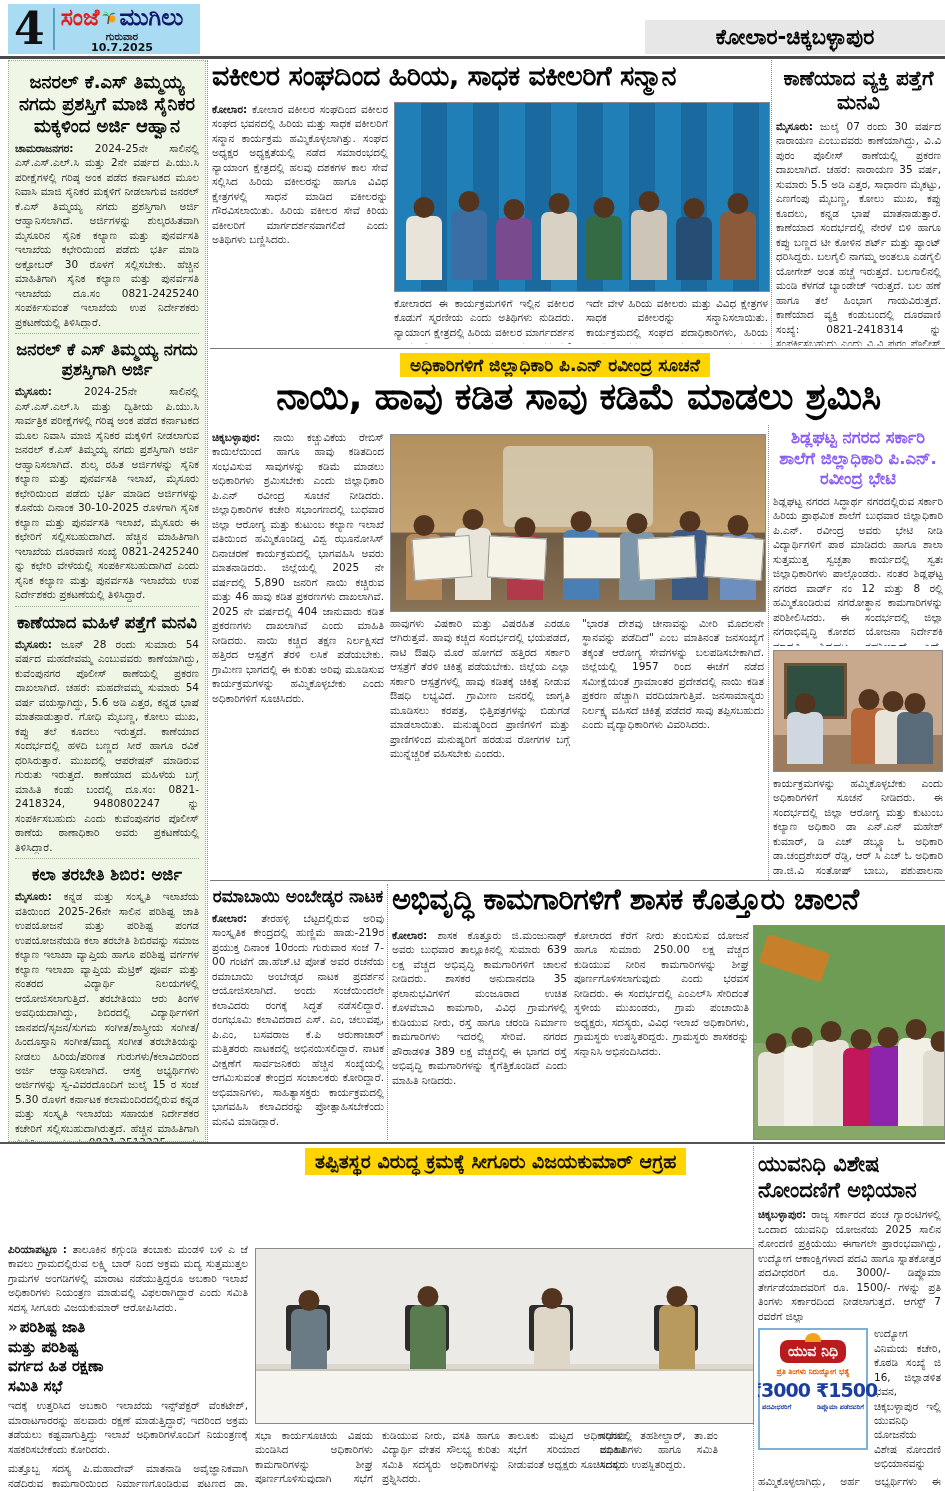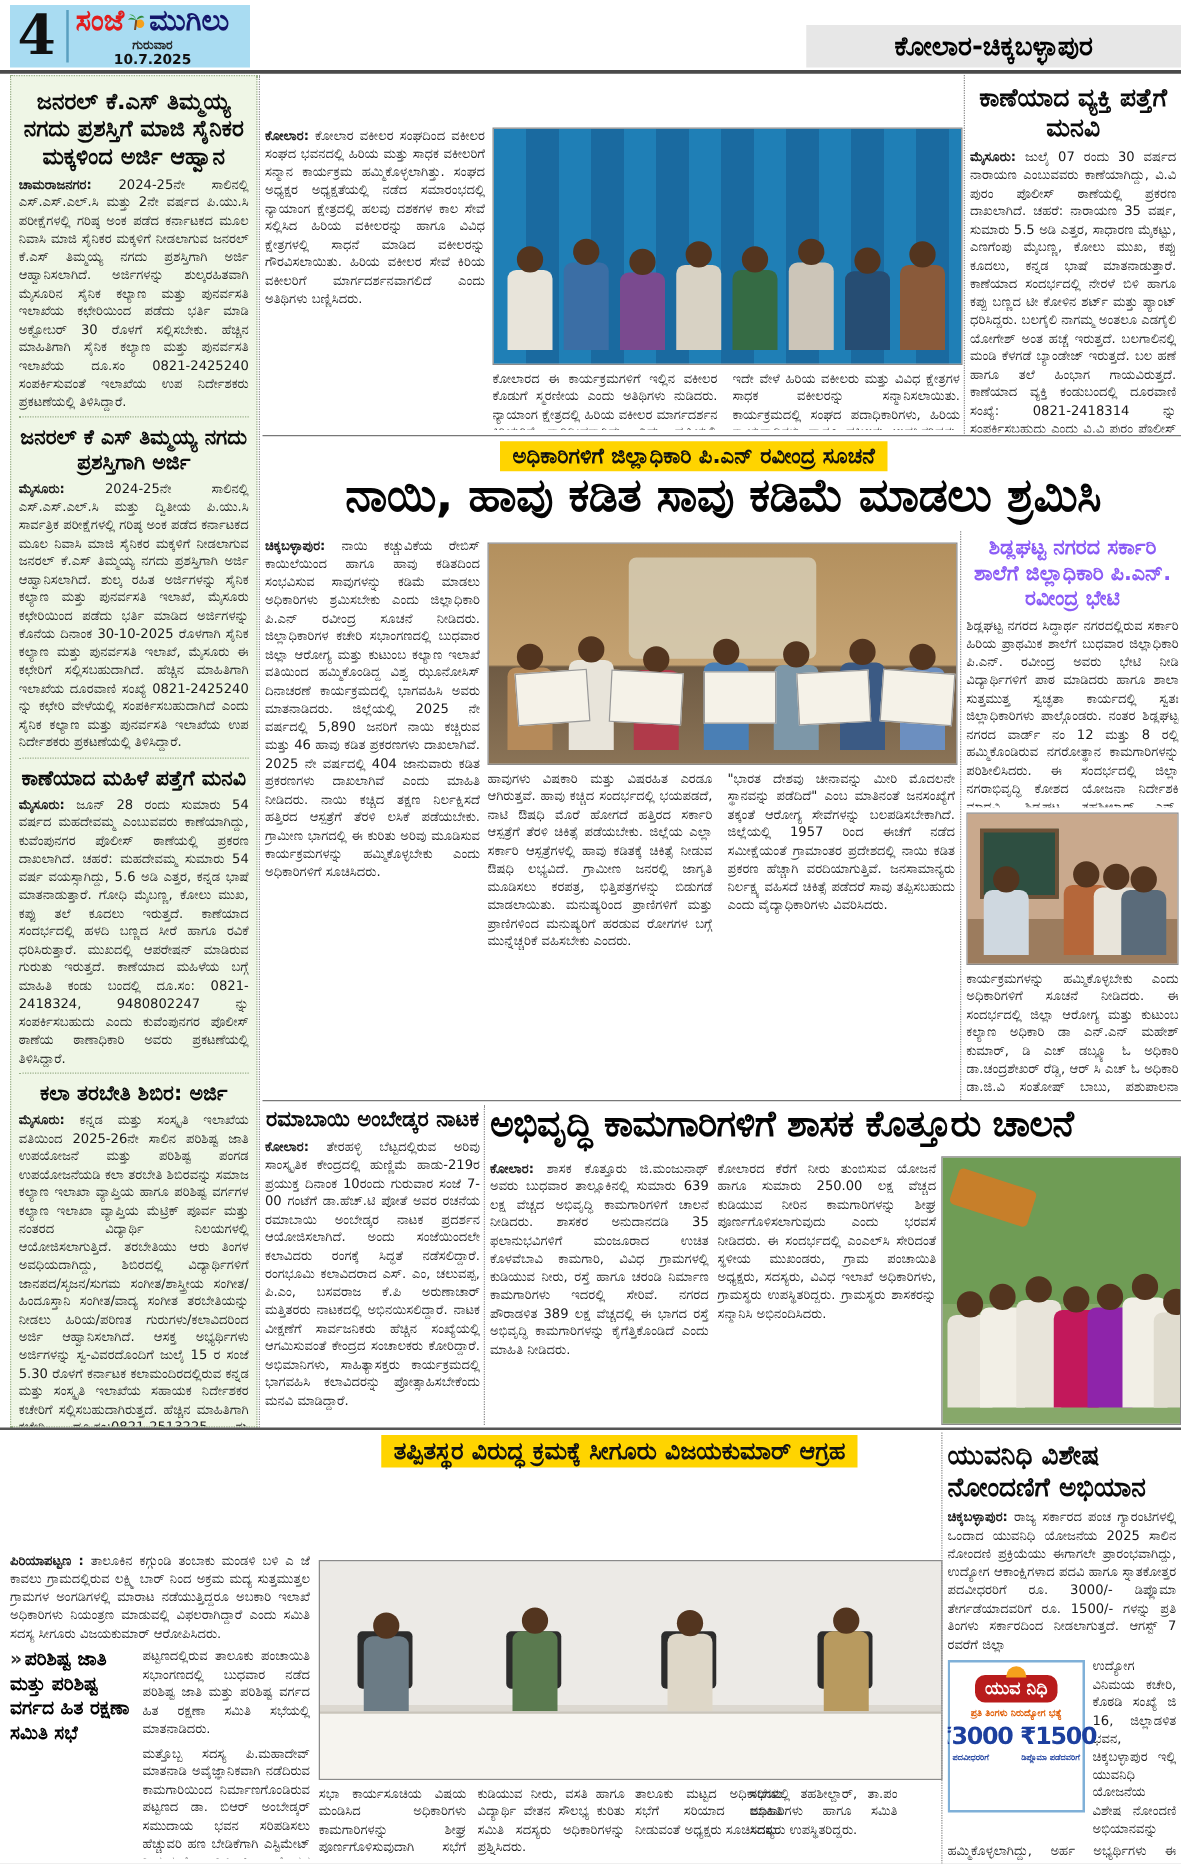--- a/index.html
+++ b/index.html
@@ -123,20 +123,21 @@
     </div>
     <div class="art">
       <div class="lhead small">ಕಲಾ ತರಬೇತಿ ಶಿಬಿರ: ಅರ್ಜಿ</div>
       <p class="body"><b class="dl">ಮೈಸೂರು:</b>
         <span>ಕನ್ನಡ ಮತ್ತು ಸಂಸ್ಕೃತಿ ಇಲಾಖೆಯ ವತಿಯಿಂದ 2025-26ನೇ ಸಾಲಿನ ಪರಿಶಿಷ್ಟ ಜಾತಿ ಉಪಯೋಜನೆ ಮತ್ತು ಪರಿಶಿಷ್ಟ ಪಂಗಡ ಉಪಯೋಜನೆಯಡಿ ಕಲಾ ತರಬೇತಿ ಶಿಬಿರವನ್ನು ಸಮಾಜ ಕಲ್ಯಾಣ ಇಲಾಖಾ ವ್ಯಾಪ್ತಿಯ ಹಾಗೂ ಪರಿಶಿಷ್ಟ ವರ್ಗಗಳ ಕಲ್ಯಾಣ ಇಲಾಖಾ ವ್ಯಾಪ್ತಿಯ ಮೆಟ್ರಿಕ್ ಪೂರ್ವ ಮತ್ತು ನಂತರದ ವಿದ್ಯಾರ್ಥಿ ನಿಲಯಗಳಲ್ಲಿ ಆಯೋಜಿಸಲಾಗುತ್ತಿದೆ. ತರಬೇತಿಯು ಆರು ತಿಂಗಳ ಅವಧಿಯದಾಗಿದ್ದು, ಶಿಬಿರದಲ್ಲಿ ವಿದ್ಯಾರ್ಥಿಗಳಿಗೆ ಜಾನಪದ/ಸೃಜನ/ಸುಗಮ ಸಂಗೀತ/ಶಾಸ್ತ್ರೀಯ ಸಂಗೀತ/ಹಿಂದೂಸ್ತಾನಿ ಸಂಗೀತ/ವಾದ್ಯ ಸಂಗೀತ ತರಬೇತಿಯನ್ನು ನೀಡಲು ಹಿರಿಯ/ಪರಿಣತ ಗುರುಗಳು/ಕಲಾವಿದರಿಂದ ಅರ್ಜಿ ಆಹ್ವಾನಿಸಲಾಗಿದೆ. ಆಸಕ್ತ ಅಭ್ಯರ್ಥಿಗಳು ಅರ್ಜಿಗಳನ್ನು ಸ್ವ-ವಿವರದೊಂದಿಗೆ ಜುಲೈ 15 ರ ಸಂಜೆ 5.30 ರೊಳಗೆ ಕರ್ನಾಟಕ ಕಲಾಮಂದಿರದಲ್ಲಿರುವ ಕನ್ನಡ ಮತ್ತು ಸಂಸ್ಕೃತಿ ಇಲಾಖೆಯ ಸಹಾಯಕ ನಿರ್ದೇಶಕರ ಕಚೇರಿಗೆ ಸಲ್ಲಿಸಬಹುದಾಗಿರುತ್ತದೆ. ಹೆಚ್ಚಿನ ಮಾಹಿತಿಗಾಗಿ ಕಚೇರಿ ದೂ.ಸಂ:0821-2513225 ನ್ನು ಸಂಪರ್ಕಿಸಬಹುದು ಎಂದು ಕನ್ನಡ ಮತ್ತು ಸಂಸ್ಕೃತಿ ಇಲಾಖೆಯ ಸಹಾಯಕ ನಿರ್ದೇಶಕರಾದ ಡಾ. ಎಂ.ಡಿ.ಸುದರ್ಶನ್ ಅವರು ಪ್ರಕಟಣೆಯಲ್ಲಿ ತಿಳಿಸಿದ್ದಾರೆ.</span></p>
     </div>
 
   </div>
   <div class="vsep" style="left:207px;top:60px;height:1082px;"></div>
 
+  <div class="headline" style="left:212px;top:62px;width:556px;font-size:27px;">ವಕೀಲರ ಸಂಘದಿಂದ ಹಿರಿಯ, ಸಾಧಕ ವಕೀಲರಿಗೆ ಸನ್ಮಾನ</div>
   <div class="col-abs" style="left:212px;top:102px;width:176px;height:240px;">
     <p class="body"><b class="dl">ಕೋಲಾರ:</b>
       <span>ಕೋಲಾರ ವಕೀಲರ ಸಂಘದಿಂದ ವಕೀಲರ ಸಂಘದ ಭವನದಲ್ಲಿ ಹಿರಿಯ ಮತ್ತು ಸಾಧಕ ವಕೀಲರಿಗೆ ಸನ್ಮಾನ ಕಾರ್ಯಕ್ರಮ ಹಮ್ಮಿಕೊಳ್ಳಲಾಗಿತ್ತು. ಸಂಘದ ಅಧ್ಯಕ್ಷರ ಅಧ್ಯಕ್ಷತೆಯಲ್ಲಿ ನಡೆದ ಸಮಾರಂಭದಲ್ಲಿ ನ್ಯಾಯಾಂಗ ಕ್ಷೇತ್ರದಲ್ಲಿ ಹಲವು ದಶಕಗಳ ಕಾಲ ಸೇವೆ ಸಲ್ಲಿಸಿದ ಹಿರಿಯ ವಕೀಲರನ್ನು ಹಾಗೂ ವಿವಿಧ ಕ್ಷೇತ್ರಗಳಲ್ಲಿ ಸಾಧನೆ ಮಾಡಿದ ವಕೀಲರನ್ನು ಗೌರವಿಸಲಾಯಿತು. ಹಿರಿಯ ವಕೀಲರ ಸೇವೆ ಕಿರಿಯ ವಕೀಲರಿಗೆ ಮಾರ್ಗದರ್ಶನವಾಗಲಿದೆ ಎಂದು ಅತಿಥಿಗಳು ಬಣ್ಣಿಸಿದರು.</span></p>
   </div>
   <div class="photo ph-lawyers" style="left:394px;top:102px;width:374px;height:188px;">
     <i class="fig" style="--x:3%;--c:#e8e4da;--h:64px;"></i>
     <i class="fig" style="--x:15%;--c:#3b6ea5;--h:70px;"></i>
     <i class="fig" style="--x:27%;--c:#7a4a8f;--h:62px;"></i>
     <i class="fig" style="--x:39%;--c:#d8d2c4;--h:68px;"></i>
     <i class="fig" style="--x:51%;--c:#356b44;--h:64px;"></i>
@@ -231,21 +232,21 @@
   <div class="hr hr-dark" style="left:0px;top:1142px;width:945px;"></div>
 
   <div class="kicker" style="left:305px;top:1148px;font-size:19px;">ತಪ್ಪಿತಸ್ಥರ ವಿರುದ್ಧ ಕ್ರಮಕ್ಕೆ ಸೀಗೂರು ವಿಜಯಕುಮಾರ್ ಆಗ್ರಹ</div>
 
   <div class="col-abs" style="left:8px;top:1242px;width:240px;height:245px;">
     <p class="body"><b class="dl">ಪಿರಿಯಾಪಟ್ಟಣ :</b>
       <span>ತಾಲೂಕಿನ ಕಗ್ಗುಂಡಿ ತಂಬಾಕು ಮಂಡಳಿ ಬಳಿ ಎ ಜೆ ಕಾವಲು ಗ್ರಾಮದಲ್ಲಿರುವ ಲಕ್ಷ್ಮಿ ಬಾರ್ ನಿಂದ ಅಕ್ರಮ ಮದ್ಯ ಸುತ್ತಮುತ್ತಲ ಗ್ರಾಮಗಳ ಅಂಗಡಿಗಳಲ್ಲಿ ಮಾರಾಟ ನಡೆಯುತ್ತಿದ್ದರೂ ಅಬಕಾರಿ ಇಲಾಖೆ ಅಧಿಕಾರಿಗಳು ನಿಯಂತ್ರಣ ಮಾಡುವಲ್ಲಿ ವಿಫಲರಾಗಿದ್ದಾರೆ ಎಂದು ಸಮಿತಿ ಸದಸ್ಯ ಸೀಗೂರು ವಿಜಯಕುಮಾರ್ ಆರೋಪಿಸಿದರು.</span></p>
     <div class="pull">
       <span class="mk">»</span><span>ಪರಿಶಿಷ್ಟ ಜಾತಿ ಮತ್ತು ಪರಿಶಿಷ್ಟ ವರ್ಗದ ಹಿತ ರಕ್ಷಣಾ ಸಮಿತಿ ಸಭೆ</span>
     </div>
-    <p class="body" style="margin-top:4px;">ಪಟ್ಟಣದಲ್ಲಿರುವ ತಾಲೂಕು ಪಂಚಾಯಿತಿ ಸಭಾಂಗಣದಲ್ಲಿ ಬುಧವಾರ ನಡೆದ ಪರಿಶಿಷ್ಟ ಜಾತಿ ಮತ್ತು ಪರಿಶಿಷ್ಟ ವರ್ಗದ ಹಿತ ರಕ್ಷಣಾ ಸಮಿತಿ ಸಭೆಯಲ್ಲಿ ಮಾತನಾಡಿದರು.</p>
+    <p class="body" style="clear:both;margin-top:5px;">ಇದಕ್ಕೆ ಉತ್ತರಿಸಿದ ಅಬಕಾರಿ ಇಲಾಖೆಯ ಇನ್ಸ್‌ಪೆಕ್ಟರ್ ವೆಂಕಟೇಶ್, ಮಾರಾಟಗಾರರನ್ನು ಹಲವಾರು ರಕ್ಷಣೆ ಮಾಡುತ್ತಿದ್ದಾರೆ; ಇದರಿಂದ ಅಕ್ರಮ ತಡೆಯಲು ಕಷ್ಟವಾಗುತ್ತಿದ್ದು ಇಲಾಖೆ ಅಧಿಕಾರಿಗಳೊಂದಿಗೆ ನಿಯಂತ್ರಣಕ್ಕೆ ಸಹಕರಿಸಬೇಕೆಂದು ಕೋರಿದರು.</p>
     <p class="body" style="margin-top:5px;">ಮತ್ತೊಬ್ಬ ಸದಸ್ಯ ಪಿ.ಮಹಾದೇವ್ ಮಾತನಾಡಿ ಅವೈಜ್ಞಾನಿಕವಾಗಿ ನಡೆದಿರುವ ಕಾಮಗಾರಿಯಿಂದ ನಿರ್ಮಾಣಗೊಂಡಿರುವ ಪಟ್ಟಣದ ಡಾ. ಬಿಆರ್ ಅಂಬೇಡ್ಕರ್ ಸಮುದಾಯ ಭವನ ಸರಿಪಡಿಸಲು ಹೆಚ್ಚುವರಿ ಹಣ ಬೇಡಿಕೆಗಾಗಿ ಎಸ್ಟಿಮೇಟ್ ನೀಡುವಂತೆ ನಿರ್ಮಿತಿ ಕೇಂದ್ರದ ಇಂಜಿನಿಯರ್ ರವರಿಗೆ ಅನೇಕ ಬಾರಿ ಹೇಳಿದರು.</p>
   </div>
 
   <div class="photo ph-press" style="left:255px;top:1248px;width:497px;height:174px;">
     <span class="chair" style="left:6%;"></span>
     <span class="chair" style="left:30%;"></span>
     <span class="chair" style="left:55%;"></span>
     <span class="chair" style="left:80%;"></span>
     <i class="fig" style="--x:7%;--c:#6b7b85;--h:72px;bottom:24%;"></i>
     <i class="fig" style="--x:31%;--c:#5a7a4f;--h:76px;bottom:24%;"></i>

